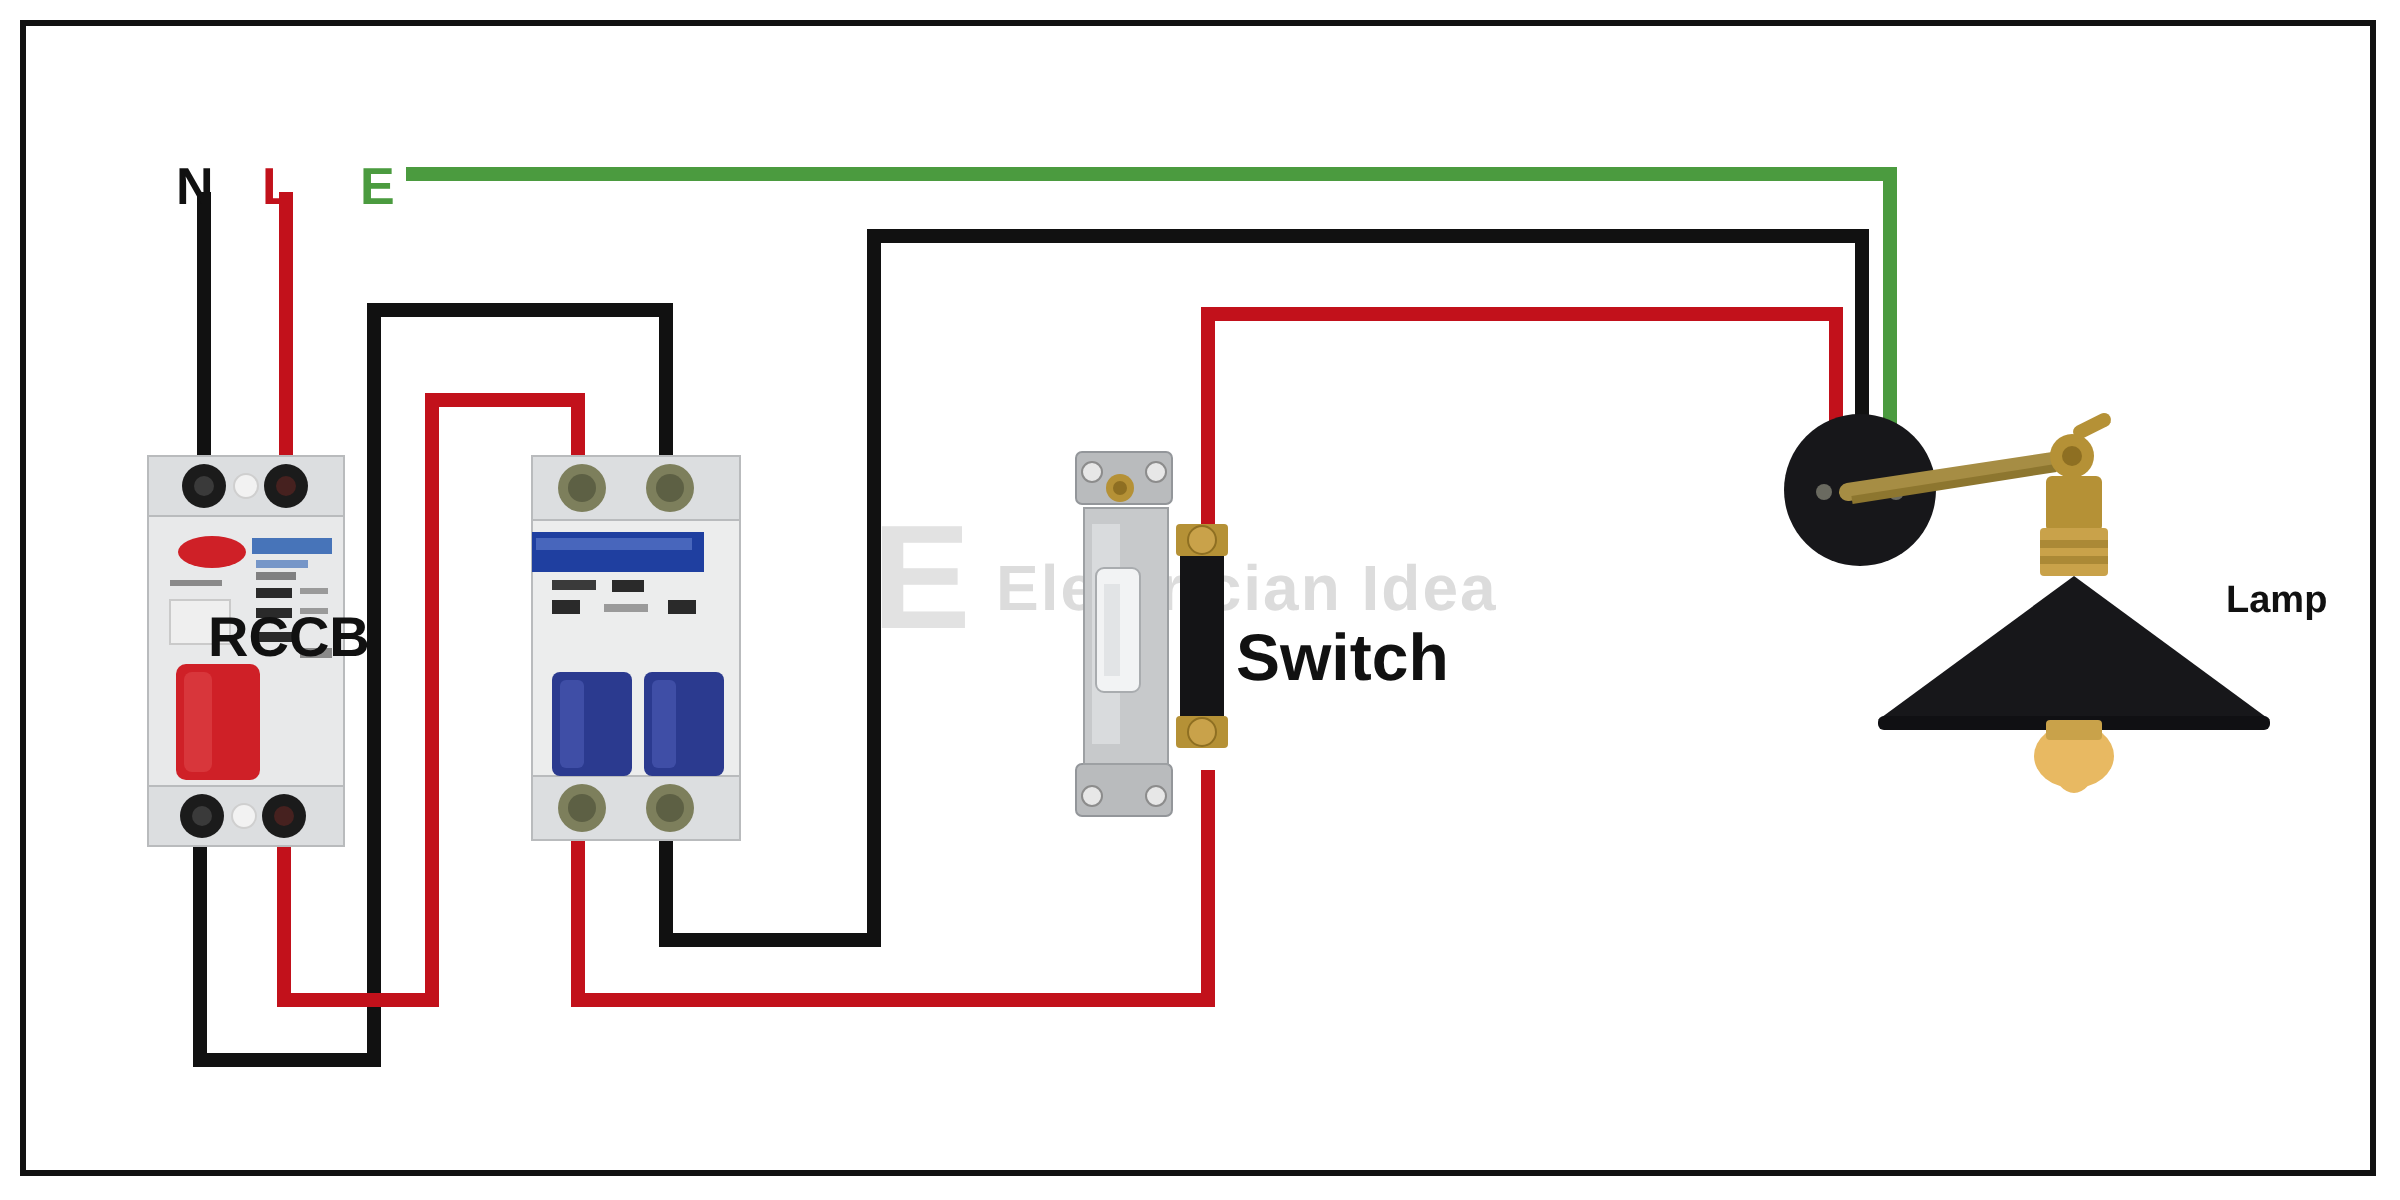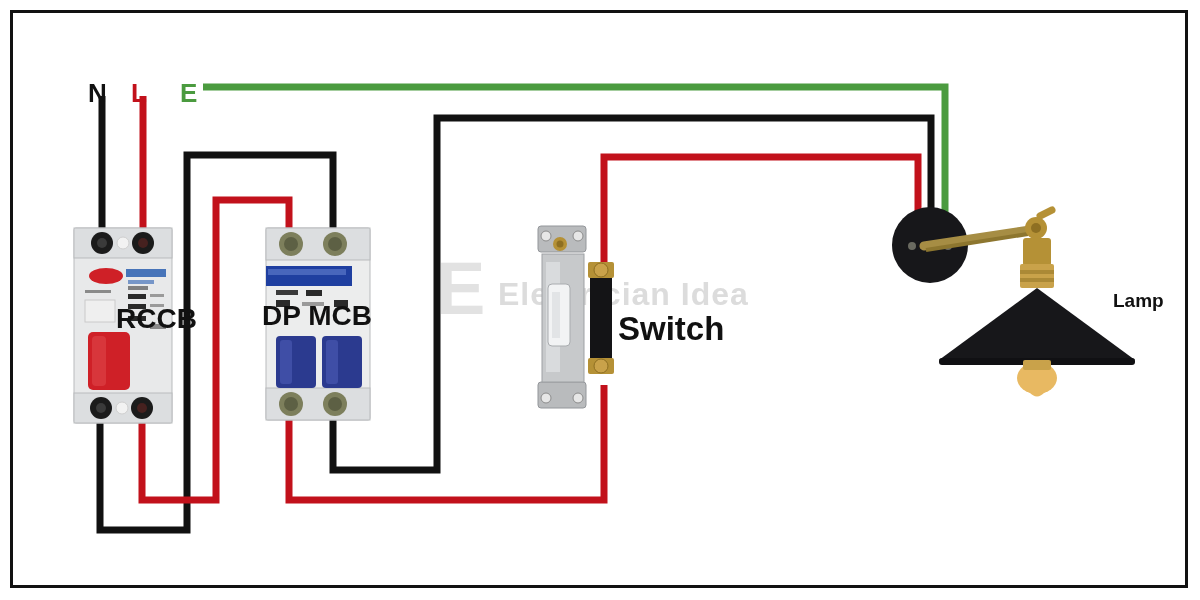--- a/index.html
+++ b/index.html
@@ -85,21 +85,21 @@
 
     <rect x="18" y="104" width="42" height="58" rx="5" fill="#cf2027"></rect>
     <rect x="22" y="108" width="14" height="50" rx="4" fill="#e0484d" opacity="0.55"></rect>
 
     <circle cx="31" cy="180" r="11" fill="#1b1b1b"></circle>
     <circle cx="31" cy="180" r="5" fill="#3a3a3a"></circle>
     <circle cx="72" cy="180" r="11" fill="#1b1b1b"></circle>
     <circle cx="72" cy="180" r="5" fill="#46211f"></circle>
     <circle cx="52" cy="180" r="6" fill="#f2f2f2" stroke="#cfcfcf"></circle>
   </svg>
-  <div class="lbl" style="left:116px;top:303px;font-size:28px;">
+  <div class="lbl" style="left:104px;top:303px;font-size:28px;">
     <span>RCCB</span>
   </div>
 
   <svg class="wire" style="left:262px;top:228px;" width="115" height="192">
     <rect x="4" y="0" width="104" height="192" rx="2" fill="#eceded" stroke="#b9bbbd" stroke-width="1"></rect>
     <rect x="4" y="0" width="104" height="32" fill="#dcdee0" stroke="#b9bbbd" stroke-width="1"></rect>
     <rect x="4" y="160" width="104" height="32" fill="#dcdee0" stroke="#b9bbbd" stroke-width="1"></rect>
 
     <circle cx="29" cy="16" r="12" fill="#7d7f5c"></circle>
     <circle cx="29" cy="16" r="7" fill="#5d6044"></circle>
@@ -118,23 +118,20 @@
     <rect x="14" y="108" width="40" height="52" rx="4" fill="#2b3a8f"></rect>
     <rect x="60" y="108" width="40" height="52" rx="4" fill="#2b3a8f"></rect>
     <rect x="18" y="112" width="12" height="44" rx="3" fill="#4d5cb5" opacity="0.6"></rect>
     <rect x="64" y="112" width="12" height="44" rx="3" fill="#4d5cb5" opacity="0.6"></rect>
 
     <circle cx="29" cy="176" r="12" fill="#7d7f5c"></circle>
     <circle cx="29" cy="176" r="7" fill="#5d6044"></circle>
     <circle cx="73" cy="176" r="12" fill="#7d7f5c"></circle>
     <circle cx="73" cy="176" r="7" fill="#5d6044"></circle>
   </svg>
-  <div class="lbl" style="left:262px;top:300px;font-size:28px;">
-    <span>DP MCB</span>
-  </div>
 
   <svg class="wire" style="left:520px;top:222px;" width="110" height="190">
 
     <rect x="18" y="4" width="48" height="26" rx="3" fill="#b9bbbd" stroke="#93969a"></rect>
     <rect x="18" y="160" width="48" height="26" rx="3" fill="#b9bbbd" stroke="#93969a"></rect>
     <circle cx="26" cy="14" r="5" fill="#e7e7e7" stroke="#8c8c8c"></circle>
     <circle cx="58" cy="14" r="5" fill="#e7e7e7" stroke="#8c8c8c"></circle>
     <circle cx="26" cy="176" r="5" fill="#e7e7e7" stroke="#8c8c8c"></circle>
     <circle cx="58" cy="176" r="5" fill="#e7e7e7" stroke="#8c8c8c"></circle>
 

